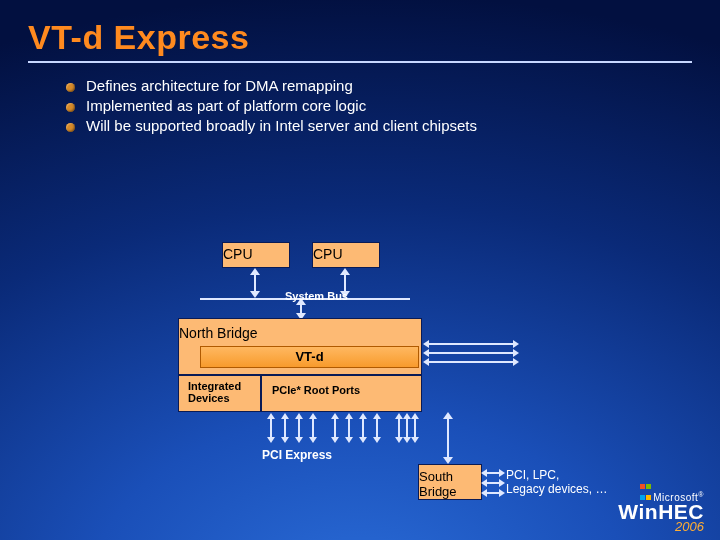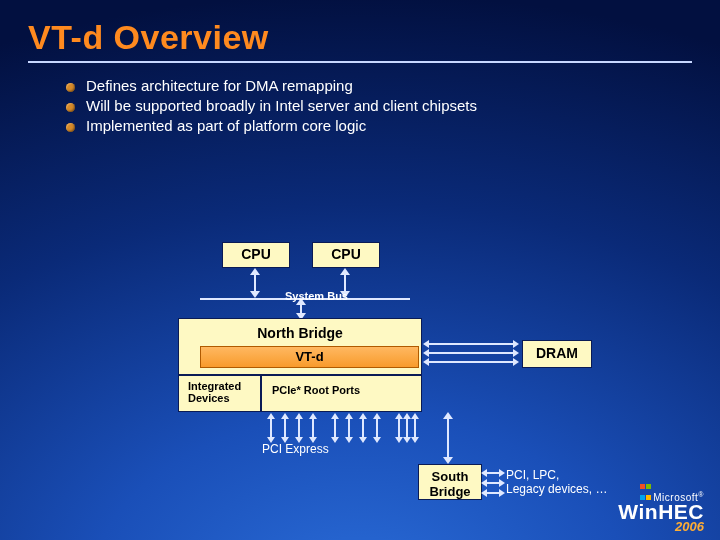--- a/index.html
+++ b/index.html
@@ -61,25 +61,24 @@
   }
 
   
   .diagram {
     position: absolute;
     left: 0; top: 228px;
     width: 720px; height: 312px;
   }
   .box {
     position: absolute;
-    background: #fef9c3;
+    background: #fdba74;
     border: 1.5px solid #0a1b55;
     color: #000;
-    text-align: center;
-    font-weight: bold;
+    font-weight: normal;
     box-sizing: border-box;
   }
   .cpu { width: 68px; height: 26px; font-size: 14px; line-height: 23px; top: 14px; }
   .cpu1 { left: 222px; }
   .cpu2 { left: 312px; }
   .sysbus {
     position: absolute;
     left: 285px; top: 62px;
     font-size: 11px;
     font-weight: bold;
@@ -114,22 +113,22 @@
 
   .dram { left: 522px; top: 112px; width: 70px; height: 28px; font-size: 14px; line-height: 25px; }
   .sb   { left: 418px; top: 236px; width: 64px; height: 36px; font-size: 13px; line-height: 15px; padding-top: 4px; }
   .sbcap {
     position: absolute;
     left: 506px; top: 240px;
     font-size: 12px; color: #fff; line-height: 14px; width: 160px;
   }
   .pcilabel {
     position: absolute;
-    left: 262px; top: 214px;
-    font-size: 12px; color:#fff; font-weight: normal; text-align: center;
+    left: 262px; top: 220px;
+    font-size: 12px; color:#fff; font-weight: bold; text-align: center;
   }
 
   
   .dbarrow-v {
     position: absolute;
     width: 2px;
     background: #dfe8ff;
   }
   .dbarrow-v::before, .dbarrow-v::after {
     content:"";
@@ -170,36 +169,36 @@
   .dstrip.h > div::after  { right:-5px; border-left:6px solid #dfe8ff; }
 
   .brand {
     position:absolute;
     right: 16px; bottom: 6px;
     text-align: right;
     font-family: "Segoe UI", Arial, sans-serif;
   }
   .brand .ms { font-size: 10px; color:#fff; letter-spacing:0.5px; }
   .brand .whec { font-size: 21px; font-weight: bold; color:#fff; letter-spacing:0.5px; line-height:18px; }
-  .brand .yr { font-size: 13px; color:#ffad33; font-weight:bold; font-style:italic; margin-top:-2px; }
+  .brand .yr { font-size: 13px; color:#ffad33; font-weight:normal; font-style:italic; margin-top:-2px; }
   .brand .flag { display:inline-block; width:14px; vertical-align:1px; margin-right:2px; }
   .brand .flag span { display:inline-block; width:5px; height:5px; margin:0.5px; }
   .r{background:#f25022}.g{background:#7fba00}.b{background:#00a4ef}.y{background:#ffb900}
 </style>
 </head>
 <body>
 
 <div class="slide">
 
-  <div class="title">VT-d Overview</div>
+  <div class="title">VT-d Express</div>
 
   <ul class="lvl2">
     <li>Defines architecture for DMA remapping</li>
+    <li>Implemented as part of platform core logic</li>
     <li>Will be supported broadly in Intel server and client chipsets</li>
-    <li>Implemented as part of platform core logic</li>
   </ul>
 
   <div class="diagram">
 
     <div class="box cpu cpu1">CPU</div>
     <div class="box cpu cpu2">CPU</div>
 
     <div class="dbarrow-v" style="left:254px; top:46px; height:18px;"></div>
     <div class="dbarrow-v" style="left:344px; top:46px; height:18px;"></div>
     <div class="hline" style="left:200px; top:70px; width:210px;"></div>
@@ -213,21 +212,20 @@
     <div class="vtd">VT-d</div>
     <div class="intdev">
       <span>Integrated</span><br>
       <span>Devices</span>
     </div>
     <div class="pcieports">PCIe* Root Ports</div>
 
     <div class="hline" style="left:178px; top:146px; width:244px; background:#0a1b55; height:1.5px;"></div>
     <div style="position:absolute; left:260px; top:146px; width:1.5px; height:38px; background:#0a1b55;"></div>
 
-    <div class="box dram">DRAM</div>
     <div class="dstrip h" style="left:428px; top:115px; width:86px; height:20px; flex-direction:column;">
       <div style="width:86px;"></div>
         <div style="width:86px;"></div>
         <div style="width:86px;"></div>
     </div>
 
     <div class="dstrip v" style="left:270px; top:190px; width:44px; height:20px;">
       <div style="height:20px;"></div>
         <div style="height:20px;"></div>
         <div style="height:20px;"></div>

